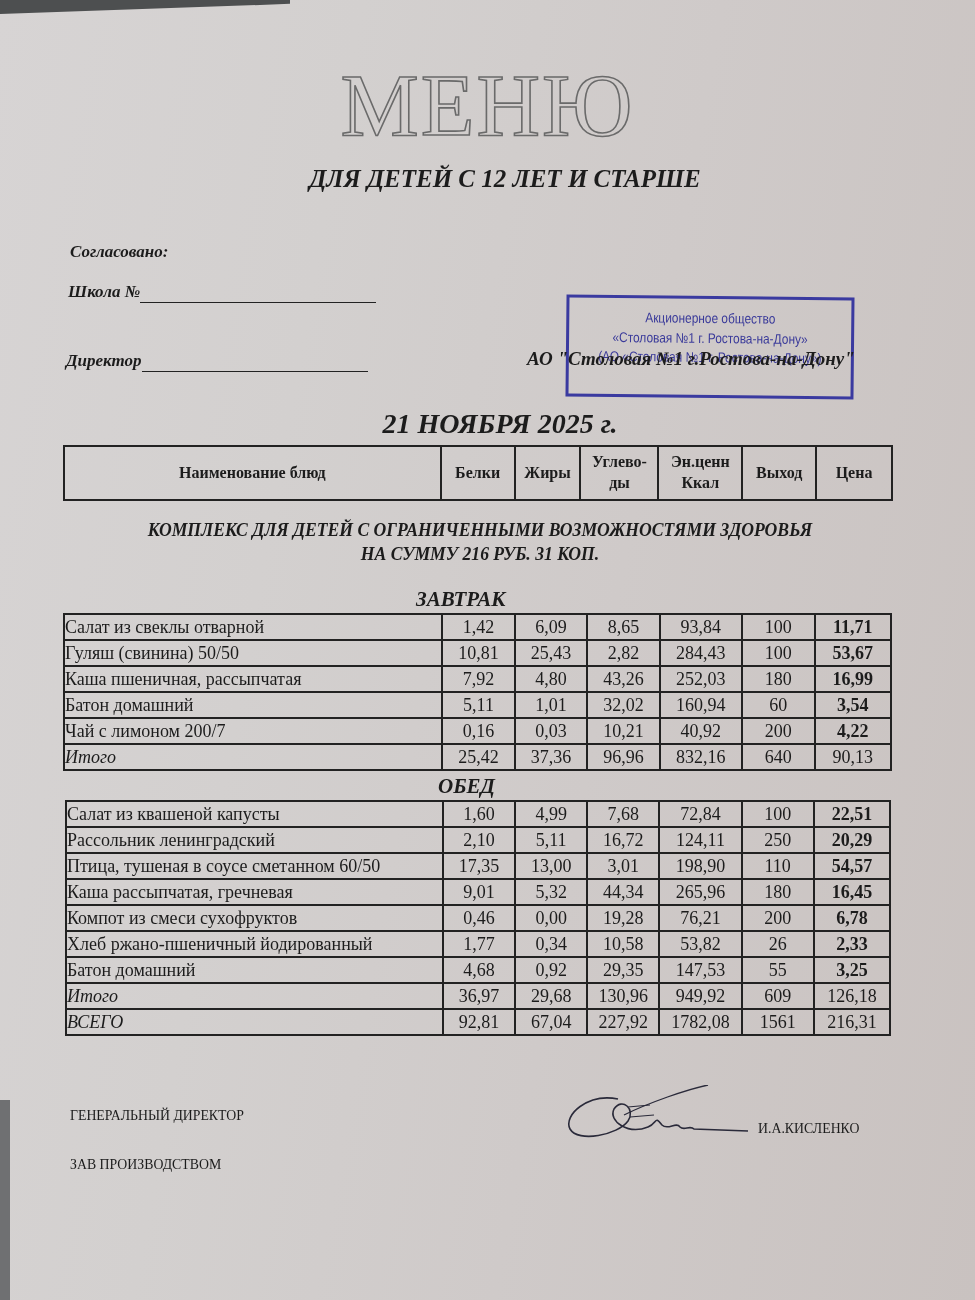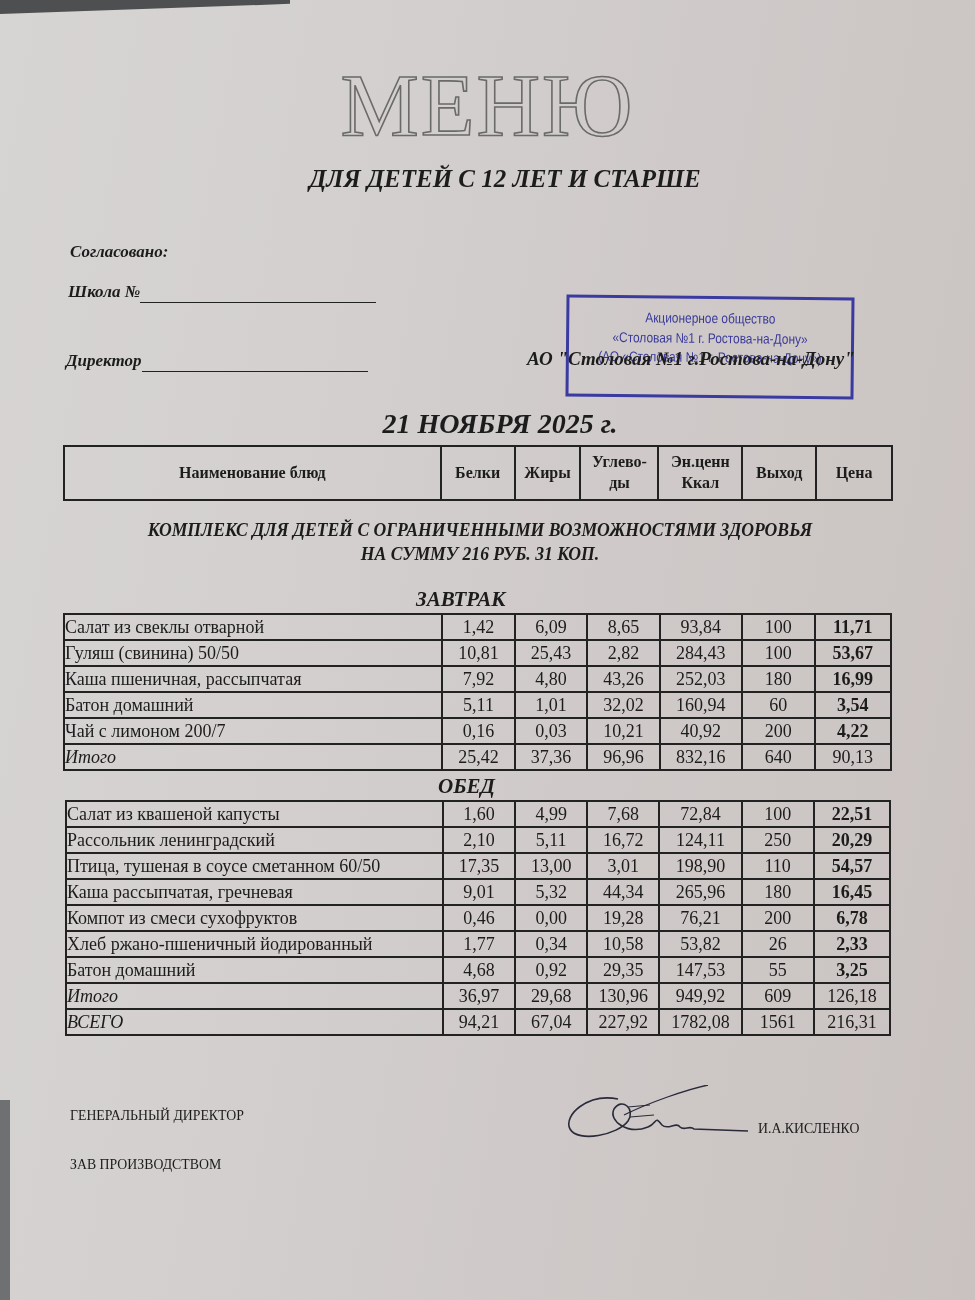--- a/index.html
+++ b/index.html
@@ -274,21 +274,21 @@
     <td class="name">Итого</td>
         <td>36,97</td>
         <td>29,68</td>
         <td>130,96</td>
         <td>949,92</td>
         <td>609</td>
         <td>126,18</td>
   </tr>
   <tr class="total">
     <td class="name">ВСЕГО</td>
-        <td>94,21</td>
+        <td>92,81</td>
         <td>67,04</td>
         <td>227,92</td>
         <td>1782,08</td>
         <td>1561</td>
         <td>216,31</td>
   </tr>
 </tbody>
   </table>
 
 <div class="footer" style="left:70px; top:1107px;">ГЕНЕРАЛЬНЫЙ ДИРЕКТОР</div>

